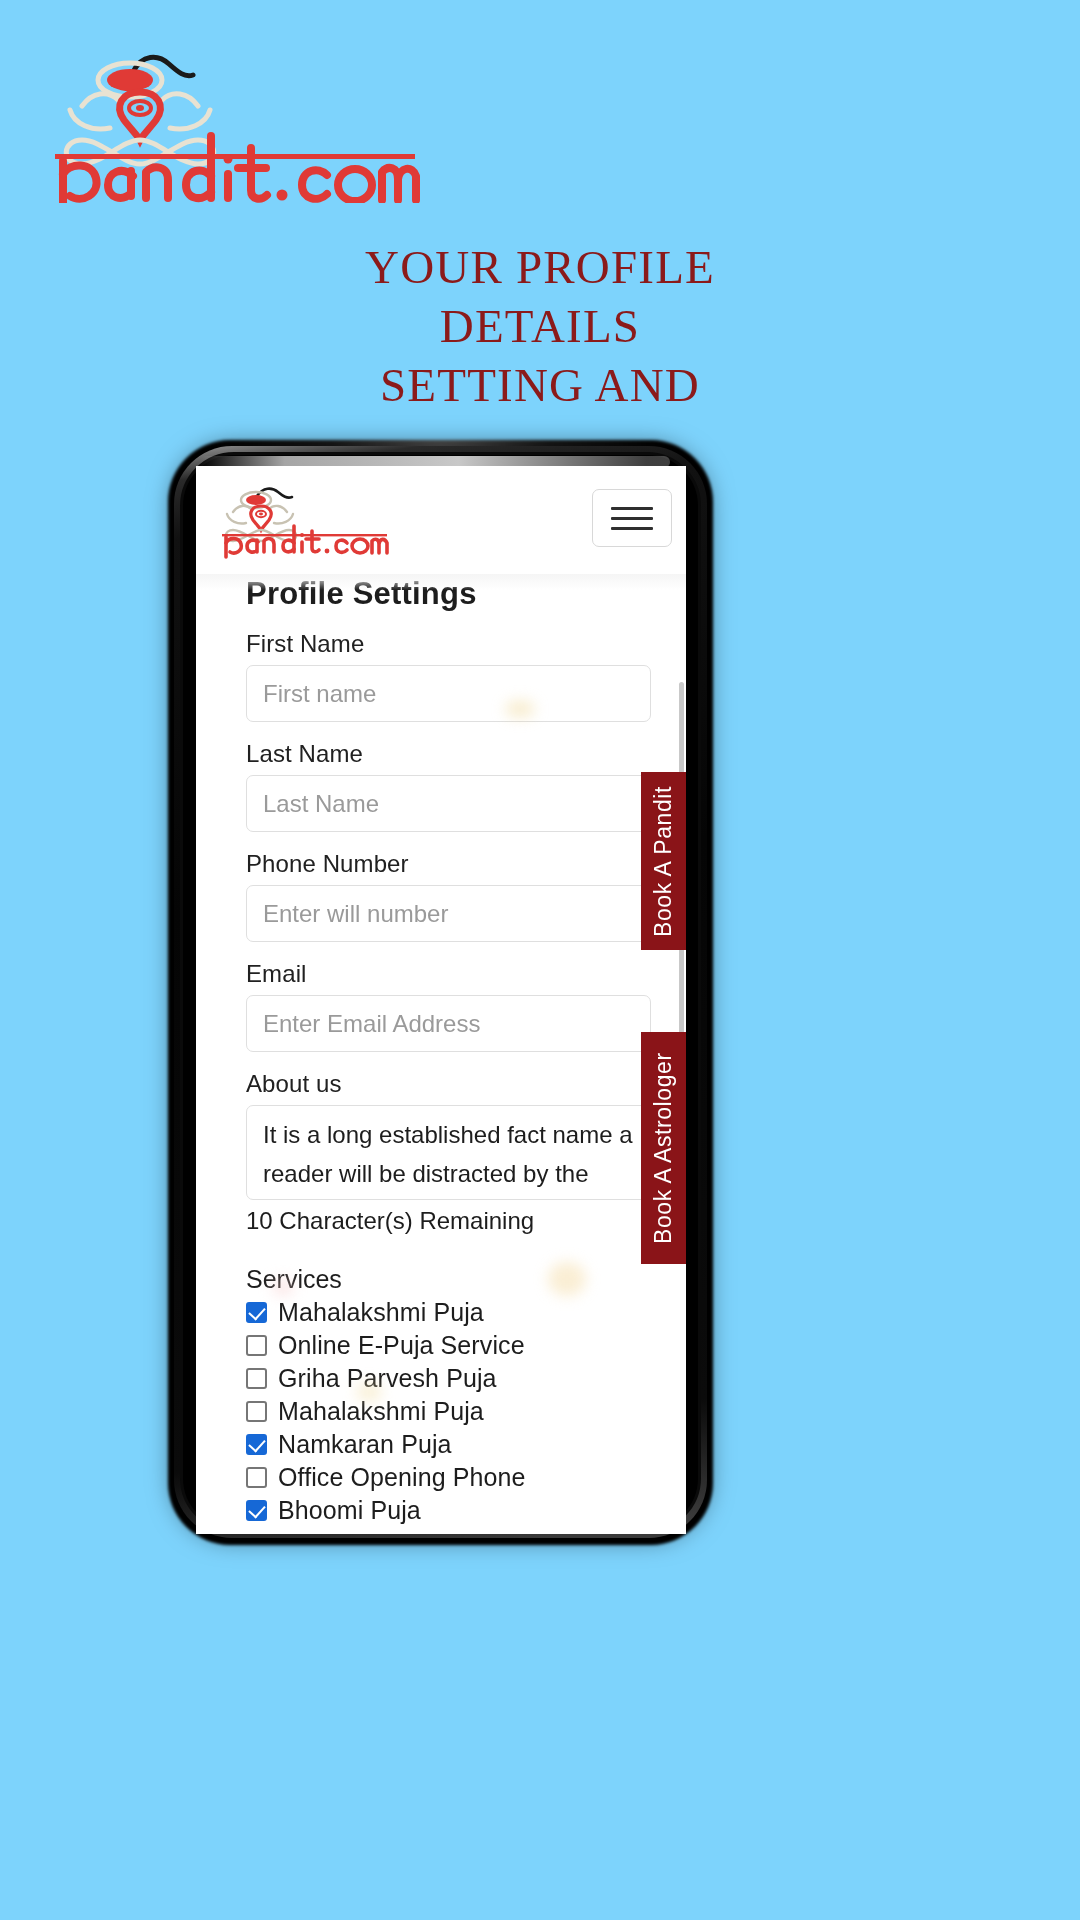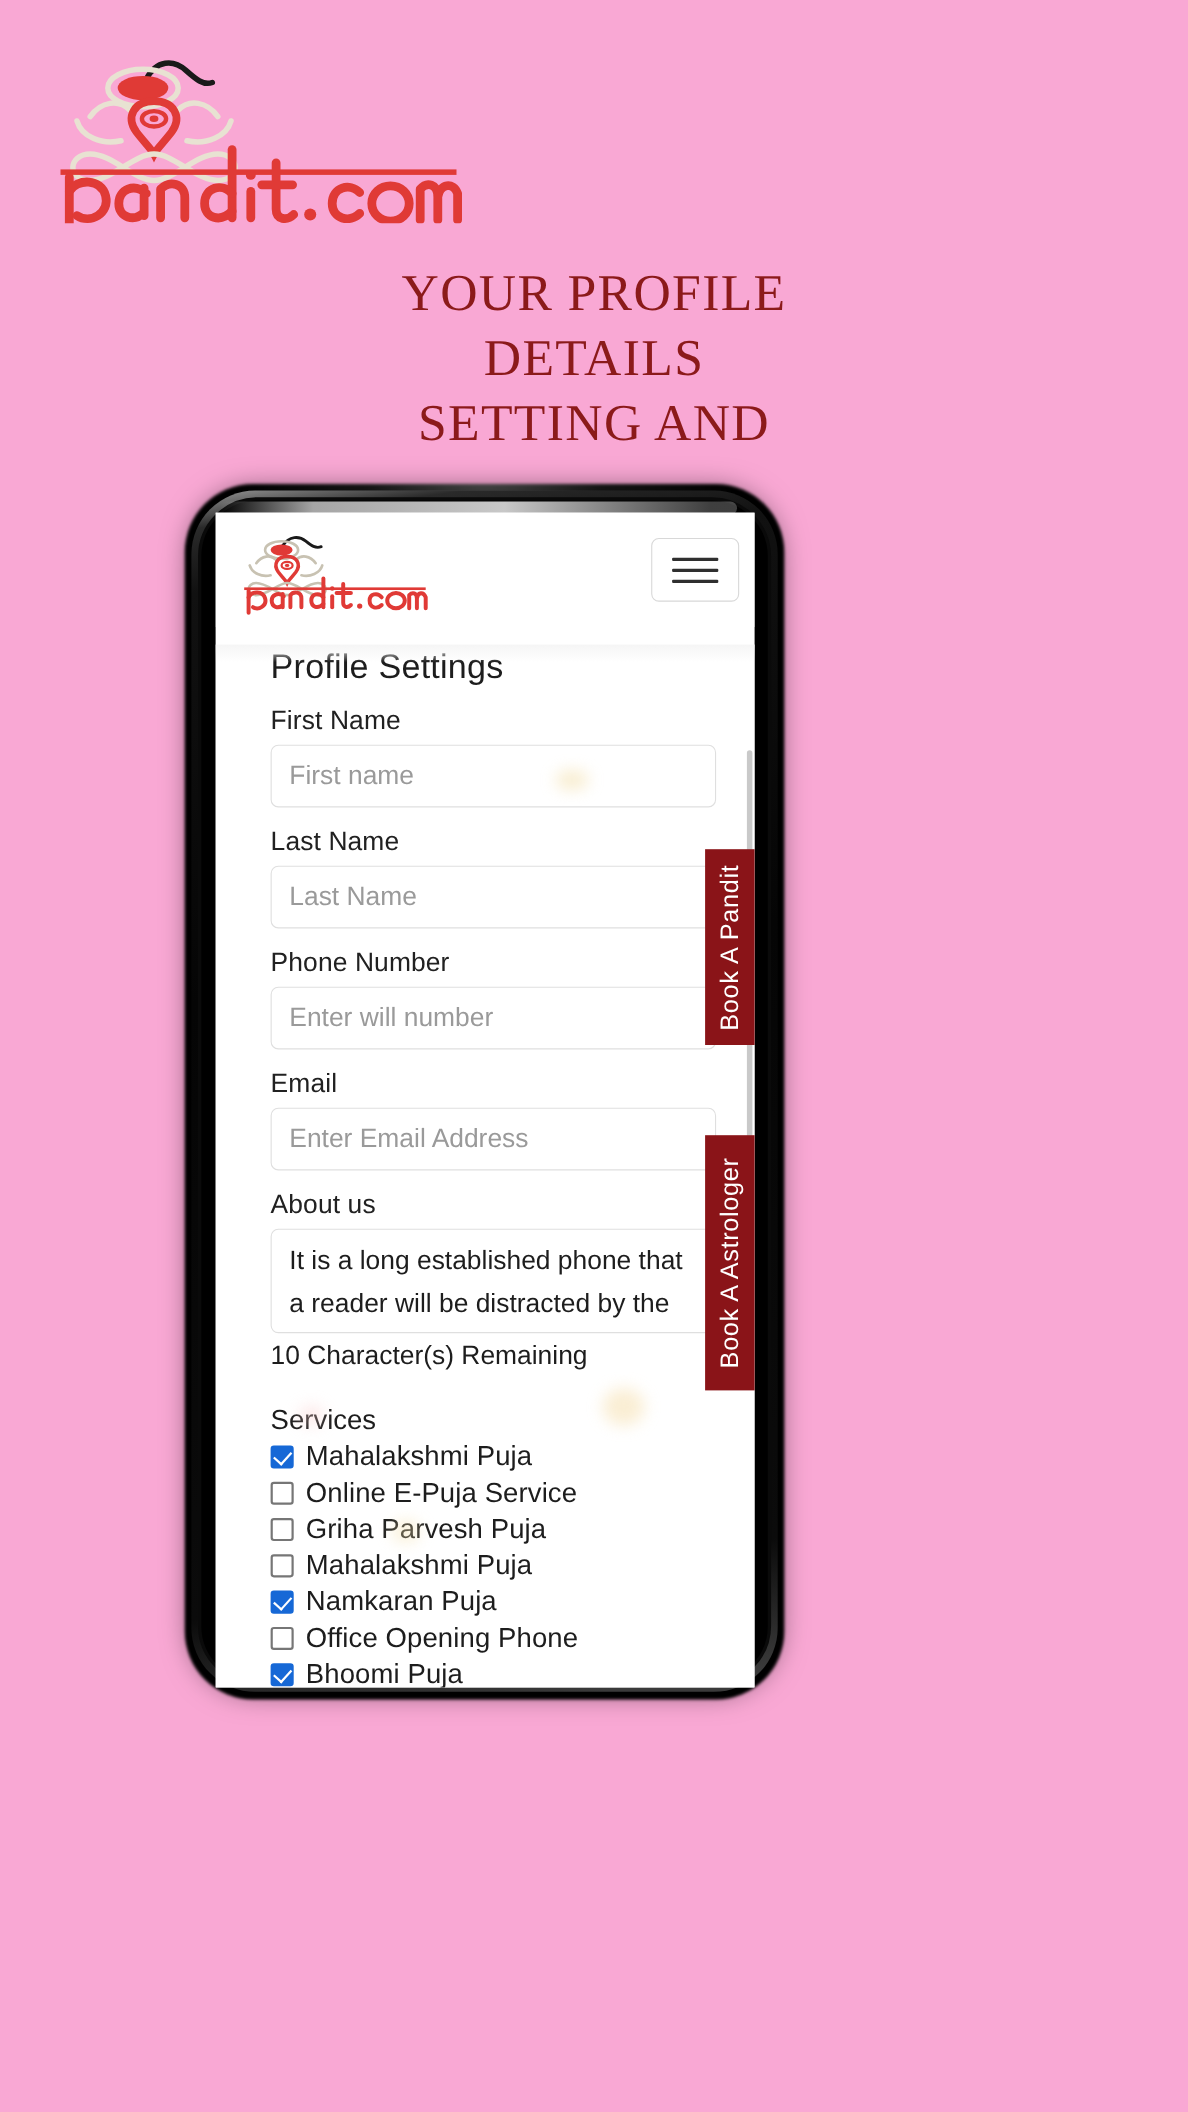--- a/index.html
+++ b/index.html
@@ -2,21 +2,21 @@
 <html><head>
 <meta charset="utf-8">
 <style>
   * { box-sizing: border-box; margin: 0; padding: 0; }
   html, body {
     width: 1080px; height: 1920px;
     background: #ffffff;
     font-family: "Liberation Sans", sans-serif;
     overflow: hidden;
   }
-  #page { position: relative; width: 1080px; height: 1920px; background: #f9a8d4; }
+  #page { position: relative; width: 1080px; height: 1920px; background: #7dd3fc; }
 
   
   .brand-logo { position: absolute; left: 30px; top: 28px; width: 390px; height: 175px; }
   .brand-logo svg { display: block; width: 100%; height: 100%; }
 
   
   .page-heading {
     position: absolute; left: 0; top: 238px; width: 1080px;
     text-align: center;
     font-family: "Liberation Serif", serif;
@@ -78,22 +78,22 @@
   .hamburger i { display: block; width: 42px; height: 3px; background: #2f2f2f; border-radius: 1px; }
 
   
   .app-content { position: relative; padding: 0 14px; background:#fff; }
   .content-fade {
     position: absolute; left:0; top:0; width:100%; height: 16px;
     background: linear-gradient(180deg, rgba(245,245,245,1) 0%, rgba(255,255,255,0) 100%);
   }
   .sec-title {
     font-family: "Liberation Sans", sans-serif;
-    font-size: 31px; color: #1d1d1d; font-weight: 400;
-    margin: 16px 0 0 36px; padding-top: 2px; letter-spacing: .2px;
+    font-size: 31px; color: #1d1d1d; font-weight: 700;
+    margin: 4px 0 0 36px; padding-top: 2px; letter-spacing: .2px;
   }
   .field { margin: 0 0 0 36px; padding-top: 18px; }
   .field-label {
     display: block; font-size: 24px; color: #212121; font-weight: 400;
     margin-bottom: 7px; letter-spacing: .1px;
   }
   .field-input {
     display: block; width: 405px; height: 57px;
     border: 1px solid #dfdfdf; border-radius: 7px; background: #fff;
     font-family: "Liberation Sans", sans-serif;
@@ -280,21 +280,21 @@
           <div class="field-input">Enter will number</div>
         </div>
 
         <div class="field">
           <span class="field-label">Email</span>
           <div class="field-input">Enter Email Address</div>
         </div>
 
         <div class="field">
           <span class="field-label">About us</span>
-          <div class="field-textarea">It is a long established phone that a reader will be distracted by the</div>
+          <div class="field-textarea">It is a long established fact name a reader will be distracted by the</div>
           <div class="char-count">10 Character(s) Remaining</div>
         </div>
 
         <div class="services-title">Services</div>
         <div class="svc-list">
           <div class="svc-row">
             <span class="cb on"></span>
             <span class="svc-label">Mahalakshmi Puja</span>
           </div>
           <div class="svc-row">

